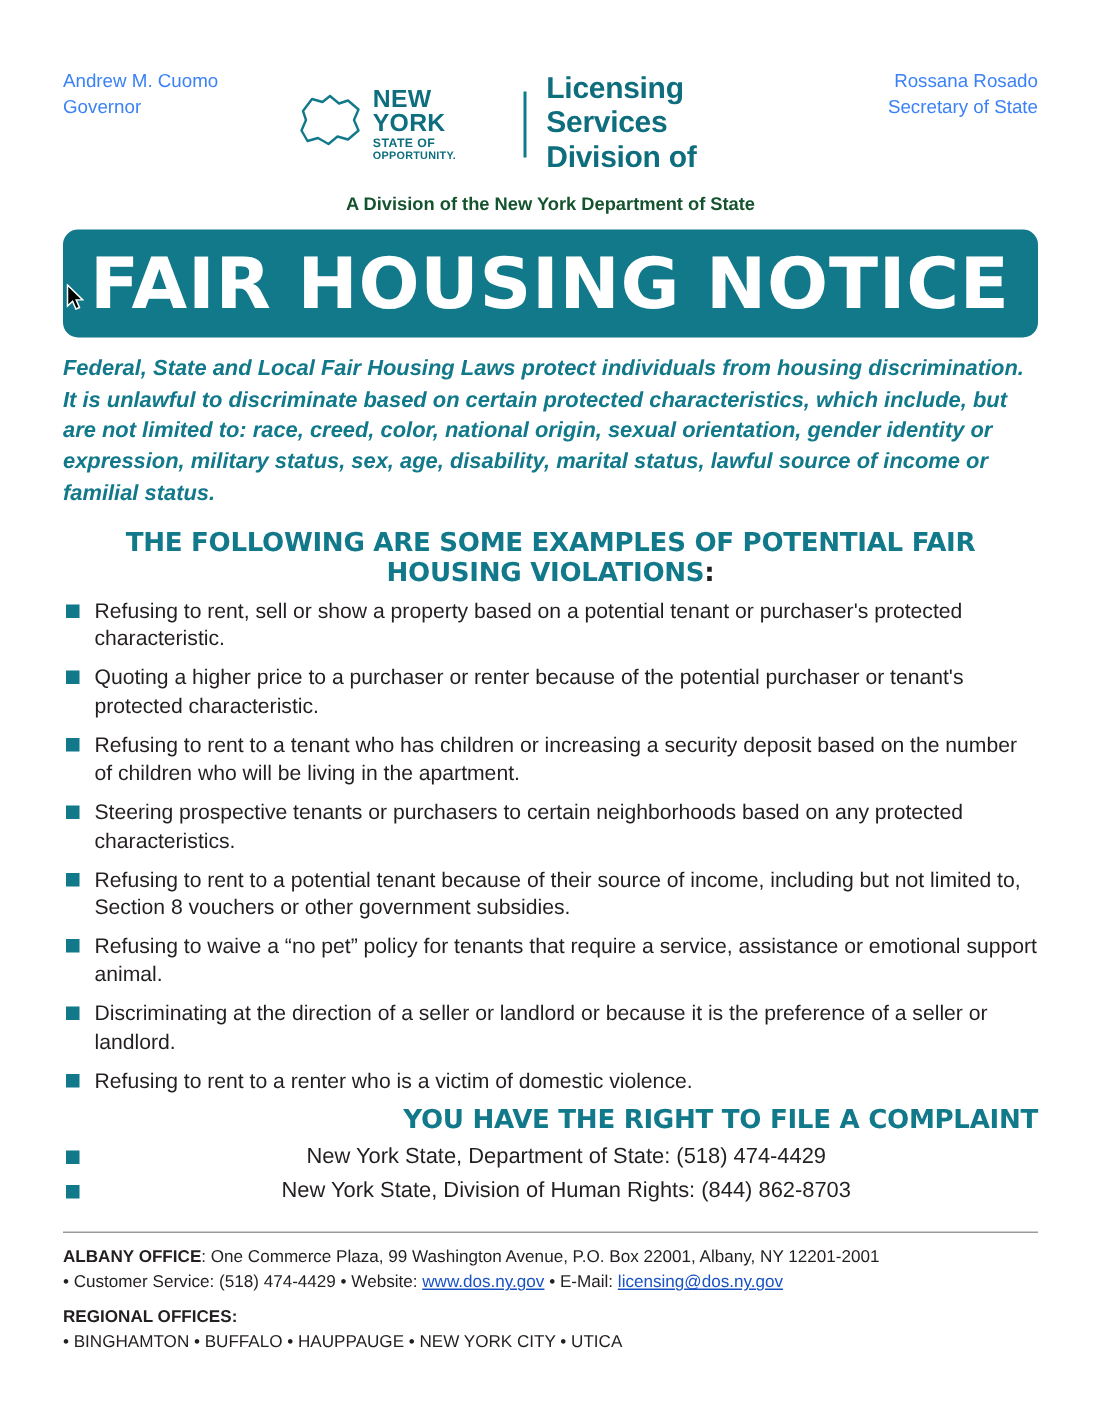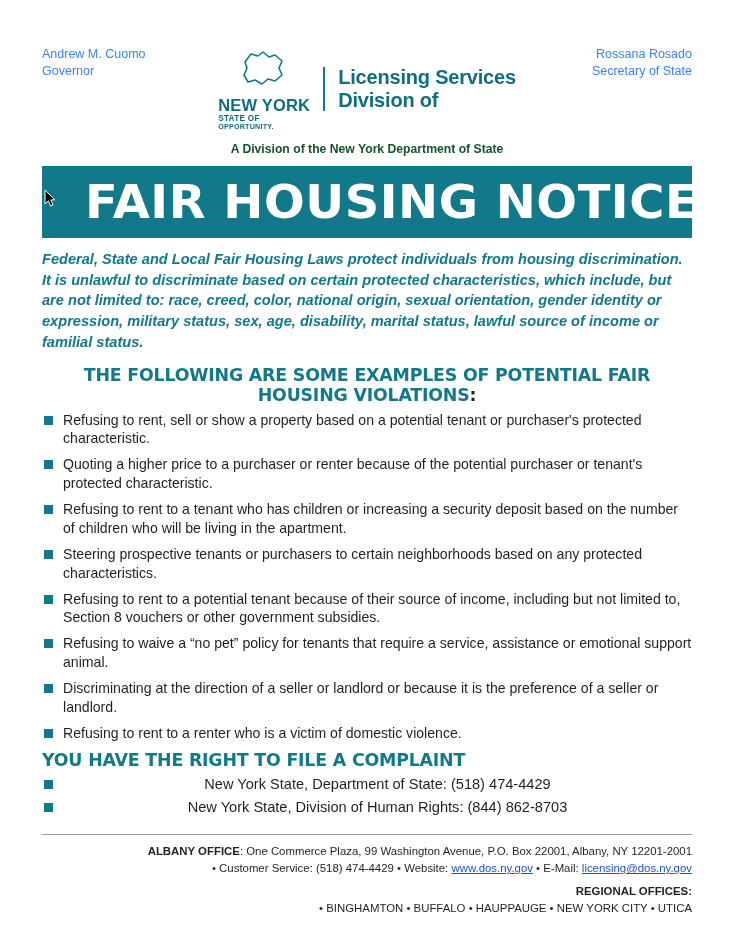--- a/index.html
+++ b/index.html
@@ -42,21 +42,20 @@
   .logo-block {
     display: flex;
     align-items: center;
     gap: 9px;
     margin-top: 2px;
   }
   .ny-mark {
     display: flex;
     align-items: center;
     gap: 5px;
-    flex-direction: column;
   }
   .ny-words {
     line-height: 1;
   }
   .ny-words .ny-big {
     font-family: "Liberation Sans", sans-serif;
     font-weight: bold;
     font-size: 16.5px;
     letter-spacing: 0.2px;
     color: #0e6e7d;
@@ -98,21 +97,22 @@
     margin-top: 12px;
   }
 
   
   .banner {
     margin-top: 10px;
     background: #11798a;
     height: 72px;
     display: flex;
     align-items: center;
-    justify-content: flex-end;
+    justify-content: center;
+    border-radius: 10px;
   }
   .banner-text {
     color: #ffffff;
     font-family: "DejaVu Sans", sans-serif;
     font-weight: bold;
     font-size: 47px;
     letter-spacing: 0.5px;
     line-height: 1;
     transform: scaleX(1.02);
   }
@@ -140,20 +140,21 @@
   .section-head .tail {
     color: #231f20;
   }
   .section-head-2 {
     margin-top: 0;
     color: #11798a;
     font-family: "DejaVu Sans", sans-serif;
     font-weight: bold;
     font-size: 17.4px;
     letter-spacing: -0.2px;
+    text-align: right;
   }
 
   
   ul.bullets {
     list-style: none;
     margin: 6px 0 0 0;
     padding: 0;
   }
   ul.bullets li {
     position: relative;
@@ -195,21 +196,21 @@
     height: 9px;
     background: #11798a;
   }
 
   
   .rule {
     border-top: 1px solid #9b9b9b;
     margin-top: 16px;
   }
   .footer {
-    text-align: right;
+    text-align: left;
     font-size: 11.4px;
     line-height: 1.5;
     margin-top: 8px;
     color: #231f20;
   }
   .footer b { font-weight: bold; }
   .footer a {
     color: #1a52c4;
     text-decoration: underline;
   }

